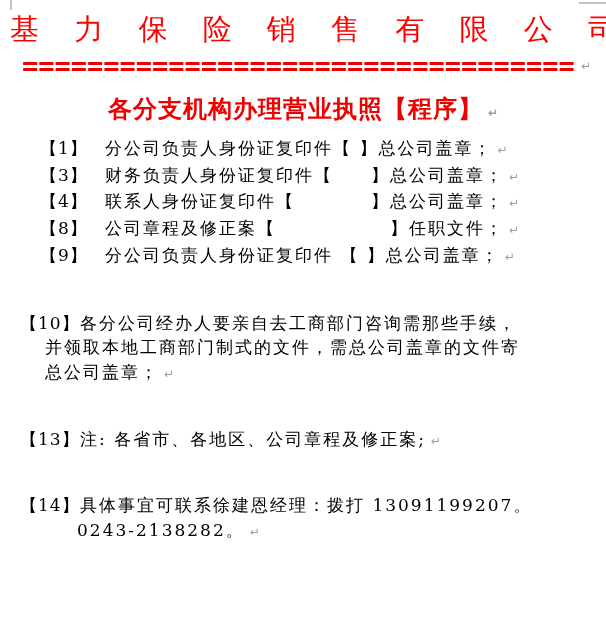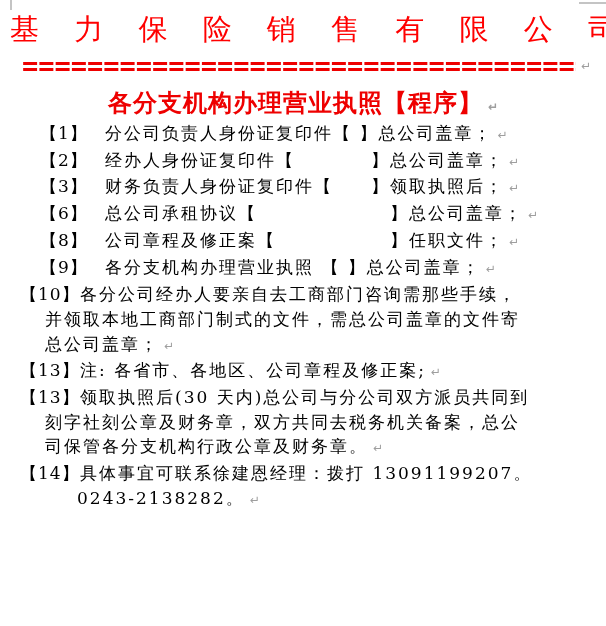--- a/index.html
+++ b/index.html
@@ -17,29 +17,29 @@
     color:#ff0000;font-size:29px;letter-spacing:13px;white-space:nowrap;
   }
   .divider-row{display:flex;align-items:center;margin:9px 0 0 22px;}
   .divider{position:relative;width:554px;height:14px;overflow:hidden;}
   .divider-text{
     position:absolute;left:0;top:-7px;color:#ee0000;
     font-family:"DejaVu Sans Mono","Liberation Mono",monospace;
     font-weight:bold;font-size:27px;line-height:27px;letter-spacing:0;white-space:nowrap;
   }
   .heading{
-    margin-top:14px;text-align:center;color:#ee0000;font-weight:bold;font-size:24px;
+    margin-top:20px;text-align:center;color:#ee0000;font-weight:bold;font-size:24px;
     font-family:"DejaVu Sans","Liberation Sans",sans-serif;letter-spacing:1px;
   }
-  .items{margin:2px 0 0 40px;font-size:17px;letter-spacing:2px;}
+  .items{margin:11px 0 0 40px;font-size:17px;letter-spacing:2px;}
   .item{line-height:24.7px;white-space:nowrap;}
   .item .num{display:inline-block;width:65px;letter-spacing:1px;}
   .paras{margin:1px 26px 0 45px;font-size:17px;letter-spacing:2px;}
   .para{line-height:24.7px;text-indent:-25px;}
-  .para .num{display:inline-block;width:60px;text-indent:0;letter-spacing:1px;}
+  .para .num{display:inline-block;width:60px;text-indent:0;letter-spacing:1px;margin-top:40px;}
   .para .body{white-space:pre-line;}
   .para.deep{margin-left:32px;text-indent:-57px;}
   .pmark{
     color:#9e9e9e;font-size:12px;letter-spacing:0;padding-left:5px;
     font-family:"DejaVu Sans","Liberation Sans",sans-serif;
   }
 </style>
 </head>
 <body>
 
@@ -54,32 +54,28 @@
     <div class="divider">
         <span class="divider-text">========================================</span>
       </div>
     <span class="pmark">↵</span>
   </div>
 
   <div class="heading"><span>各分支机构办理营业执照【程序】</span><span class="pmark">↵</span></div>
 
   <div class="items">
     <div class="item"><span class="num">【1】</span><span class="itext">分公司负责人身份证复印件【 】总公司盖章；</span><span class="pmark">↵</span></div>
-    <div class="item"><span class="num">【2】</span><span class="itext">经办人身份证复印件【　　　　】总公司盖章；</span><span class="pmark">↵</span></div>
-    <div class="item"><span class="num">【3】</span><span class="itext">财务负责人身份证复印件【　　】领取执照后；</span><span class="pmark">↵</span></div>
-    <div class="item"><span class="num">【6】</span><span class="itext">总公司承租协议【　　　　　　　】总公司盖章；</span><span class="pmark">↵</span></div>
+    <div class="item"><span class="num">【3】</span><span class="itext">财务负责人身份证复印件【　　】总公司盖章；</span><span class="pmark">↵</span></div>
+    <div class="item"><span class="num">【4】</span><span class="itext">联系人身份证复印件【　　　　】总公司盖章；</span><span class="pmark">↵</span></div>
     <div class="item"><span class="num">【8】</span><span class="itext">公司章程及修正案【　　　　　　】任职文件；</span><span class="pmark">↵</span></div>
-    <div class="item"><span class="num">【9】</span><span class="itext">各分支机构办理营业执照 【 】总公司盖章；</span><span class="pmark">↵</span></div>
+    <div class="item"><span class="num">【9】</span><span class="itext">分公司负责人身份证复印件 【 】总公司盖章；</span><span class="pmark">↵</span></div>
   </div>
 
   <div class="paras">
     <div class="para"><span class="num">【10】</span><span class="body">各分公司经办人要亲自去工商部门咨询需那些手续，
 并领取本地工商部门制式的文件，需总公司盖章的文件寄
 总公司盖章；</span><span class="pmark">↵</span></div>
     <div class="para"><span class="num">【13】</span><span class="body">注: 各省市、各地区、公司章程及修正案;</span><span class="pmark">↵</span></div>
-    <div class="para"><span class="num">【13】</span><span class="body">领取执照后(30 天内)总公司与分公司双方派员共同到
-刻字社刻公章及财务章，双方共同去税务机关备案，总公
-司保管各分支机构行政公章及财务章。</span><span class="pmark">↵</span></div>
     <div class="para deep"><span class="num">【14】</span><span class="body">具体事宜可联系徐建恩经理：拨打 13091199207。
 0243-2138282。</span><span class="pmark">↵</span></div>
   </div>
 
 </div>
 
 </body></html>

